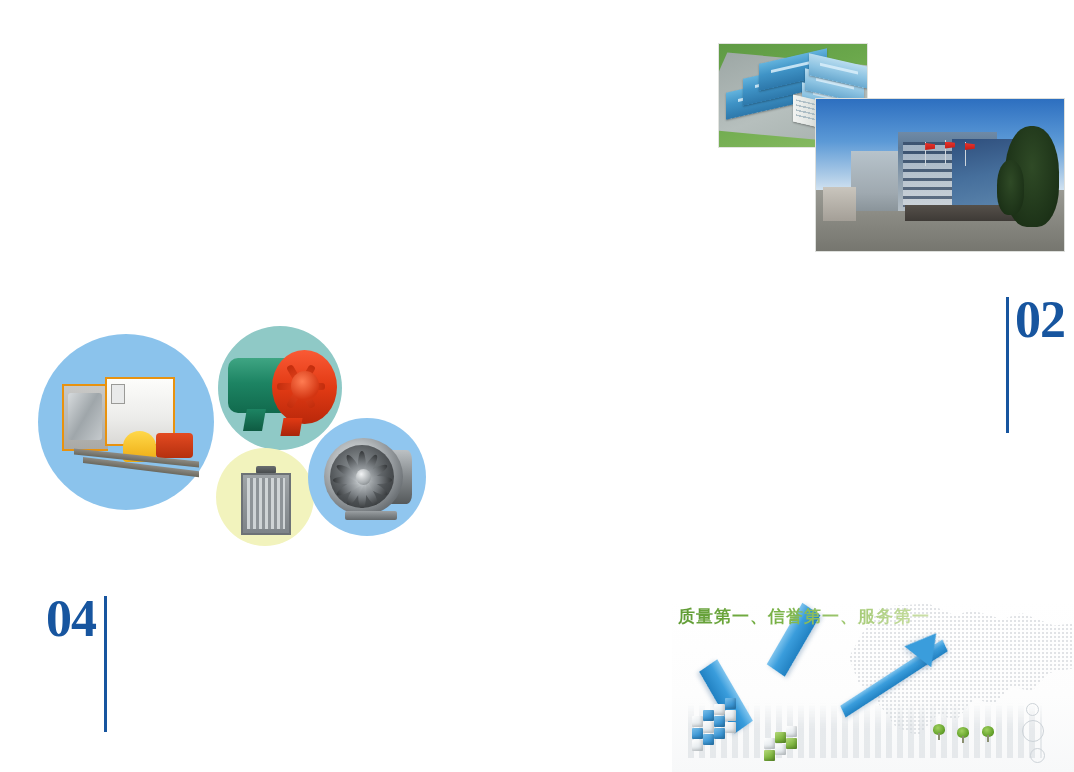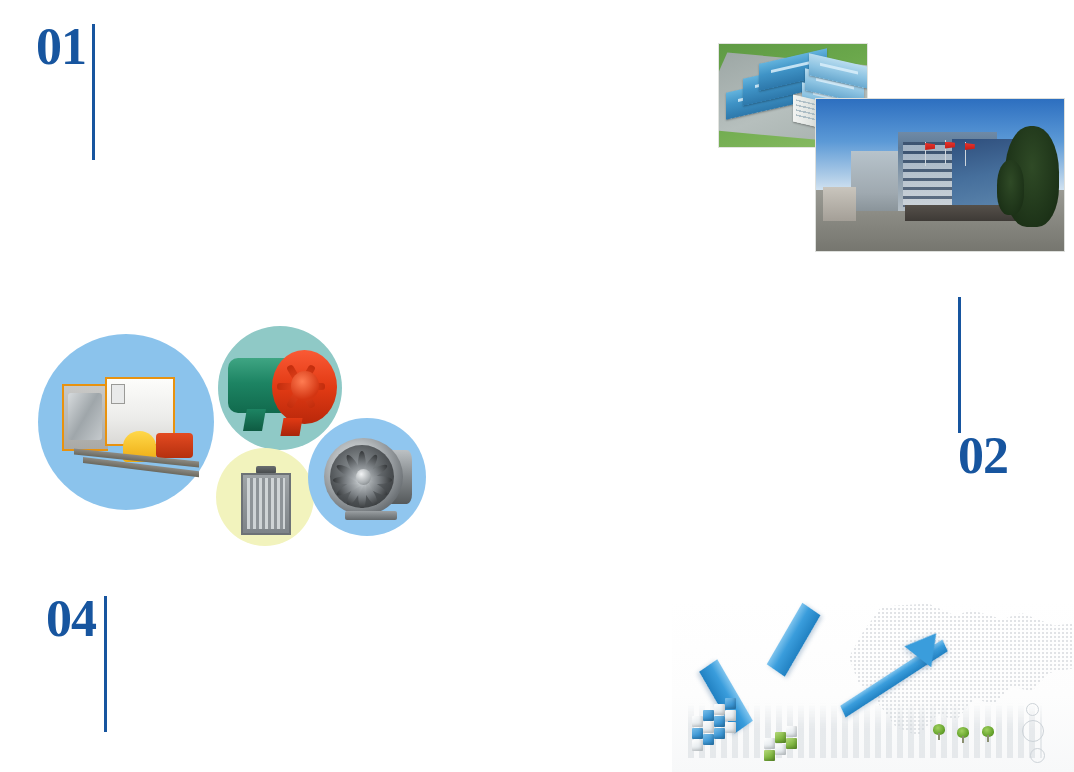--- a/index.html
+++ b/index.html
@@ -34,21 +34,21 @@
     white-space: nowrap;
   }
   .section-rule {
     width: 3px;
     background: #17559f;
   }
 
   #marker-01 { left: 36px; top: 24px; }
   #marker-01 .section-rule { height: 136px; margin-left: 6px; }
 
-  #marker-02 { left: 958px; top: 297px; flex-direction: column; }
+  #marker-02 { left: 1006px; top: 297px; }
   #marker-02 .section-rule { height: 136px; margin-right: 6px; }
 
   #marker-03 { left: 46px; top: 596px; }
   #marker-03 .section-rule { height: 136px; margin-left: 8px; }
 
   
   .photo {
     position: absolute;
     overflow: hidden;
     background: #ffffff;
@@ -405,24 +405,20 @@
     border: 1.5px solid #cdd3d8;
     border-radius: 50%;
     background: transparent;
   }
 </style>
 </head>
 <body>
 
 <div id="page">
 
-  <div class="section-marker" id="marker-01">
-    <span class="section-num">01</span>
-    <span class="section-rule"></span>
-  </div>
 
   <div class="section-marker" id="marker-02">
     <span class="section-rule"></span>
     <span class="section-num">02</span>
   </div>
 
   <div class="section-marker" id="marker-03">
     <span class="section-num">04</span>
     <span class="section-rule"></span>
   </div>
@@ -560,15 +556,16 @@
     </div>
     <div class="tree-mini" style="left:77%; top:73%;">
       <div class="crown"></div>
       <div class="trunk"></div>
     </div>
 
     <div class="bubble" style="left:88%; top:60%; width:11px; height:11px;"></div>
     <div class="bubble" style="left:87%; top:70%; width:20px; height:20px;"></div>
     <div class="bubble" style="left:89%; top:86%; width:13px; height:13px;"></div>
 
+    <div id="slogan-text">质量第一、信誉第一、服务第一</div>
   </div>
 
 </div>
 
 </body></html>

